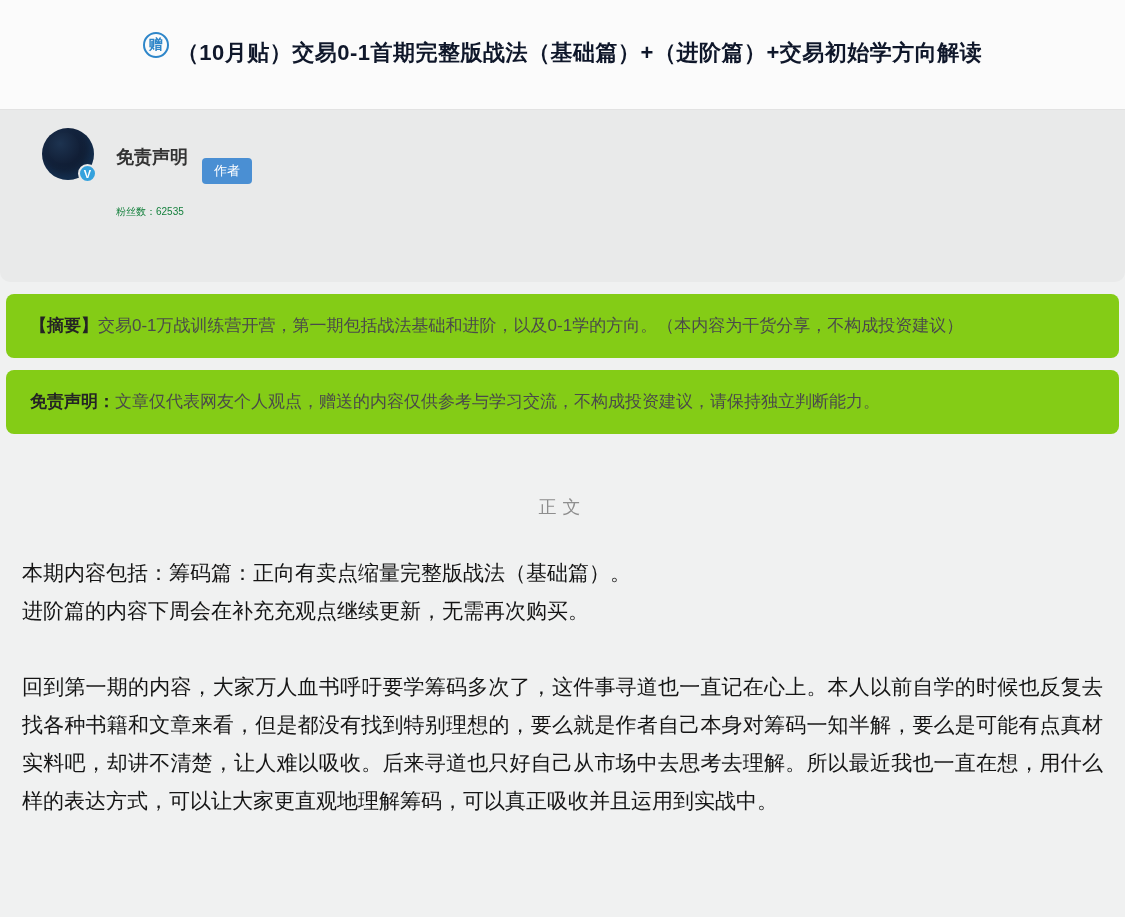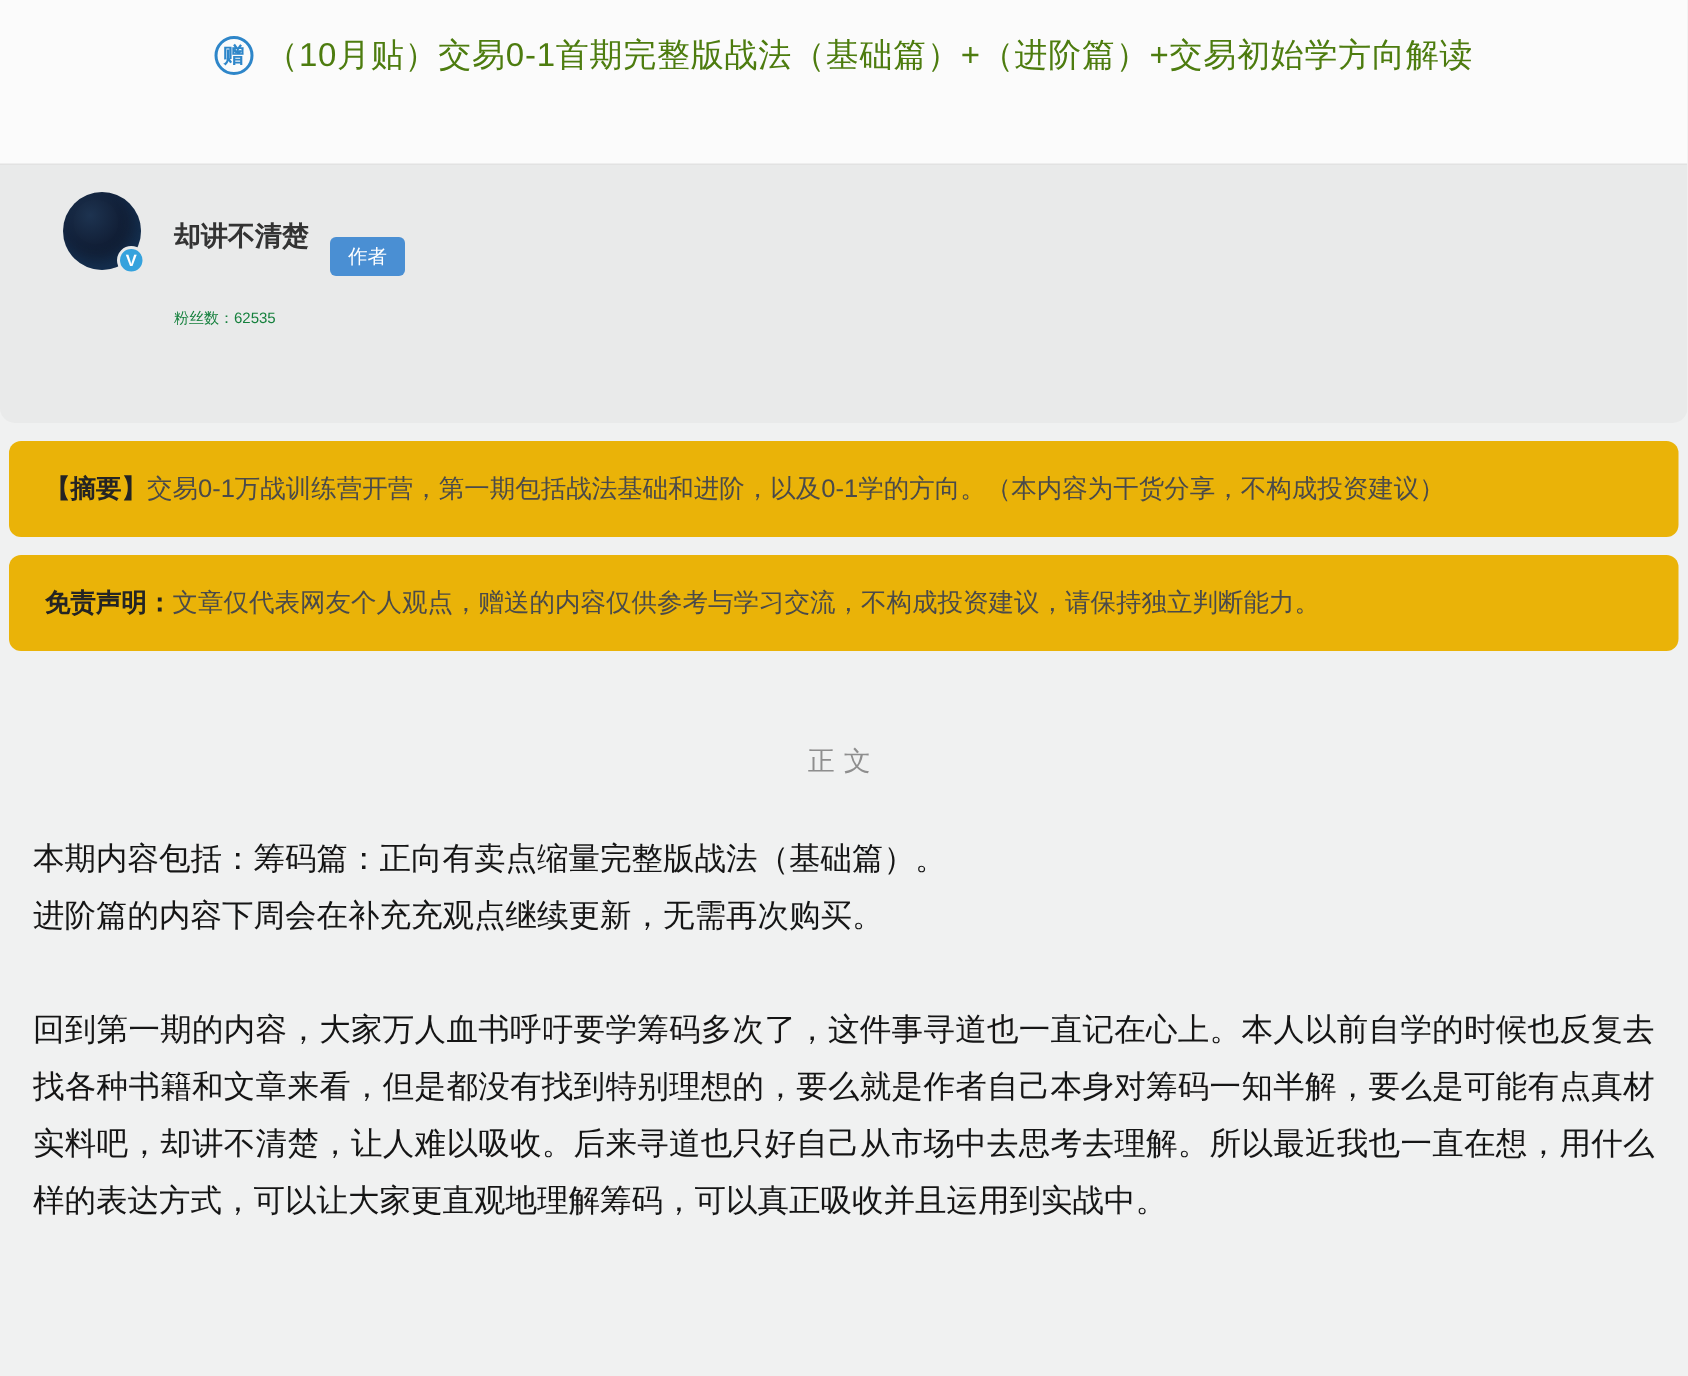--- a/index.html
+++ b/index.html
@@ -26,23 +26,24 @@
     width: 26px; height: 26px;
     border: 2px solid #2e86c9;
     color: #2e86c9;
     border-radius: 50%;
     font-size: 14px; font-weight: bold;
     display: inline-flex; align-items: center; justify-content: center;
     flex: 0 0 auto;
   }
   .page-title {
     font-size: 22px;
-    font-weight: normal;
-    color: #4d7c0f;
+    font-weight: bold;
+    color: #0f172a;
     letter-spacing: 0.5px;
+    margin-top: 16px;
   }
   .publish-date {
     margin-top: 12px;
     font-size: 15px;
     color: #9a9a9a;
   }
   
   .author-card {
     background: #e9eaea;
     height: 172px;
@@ -72,21 +73,21 @@
     background: #4a8fd3; color: #ffffff;
     font-size: 13px;
     padding: 4px 12px;
     border-radius: 4px;
     margin-top: 28px;
   }
   .fans-line { margin-top: 21px; font-size: 10px; color: #15803d; }
   
   .info-box {
     margin: 12px 6px 0 6px;
-    background: #eab308;
+    background: #84cc16;
     border-radius: 8px;
     padding: 22px 24px;
     font-size: 17px;
     color: #4a4a4a;
     line-height: 20px;
   }
   .info-box .box-prefix { font-weight: bold; color: #242424; }
   
   .section-divider {
     margin-top: 60px;
@@ -126,21 +127,21 @@
 </div>
 
 <div class="author-card">
   <div class="author-row">
     <div class="avatar-wrap">
       <div class="avatar"></div>
       <div class="verified-badge">V</div>
     </div>
     <div class="author-meta">
       <div class="author-name-row">
-        <span class="author-name">却讲不清楚</span>
+        <span class="author-name">免责声明</span>
         <span class="role-badge">作者</span>
       </div>
       <div class="fans-line">
         <span>粉丝数：</span><span>62535</span>
       </div>
     </div>
   </div>
 </div>
 
 <div class="info-box">

